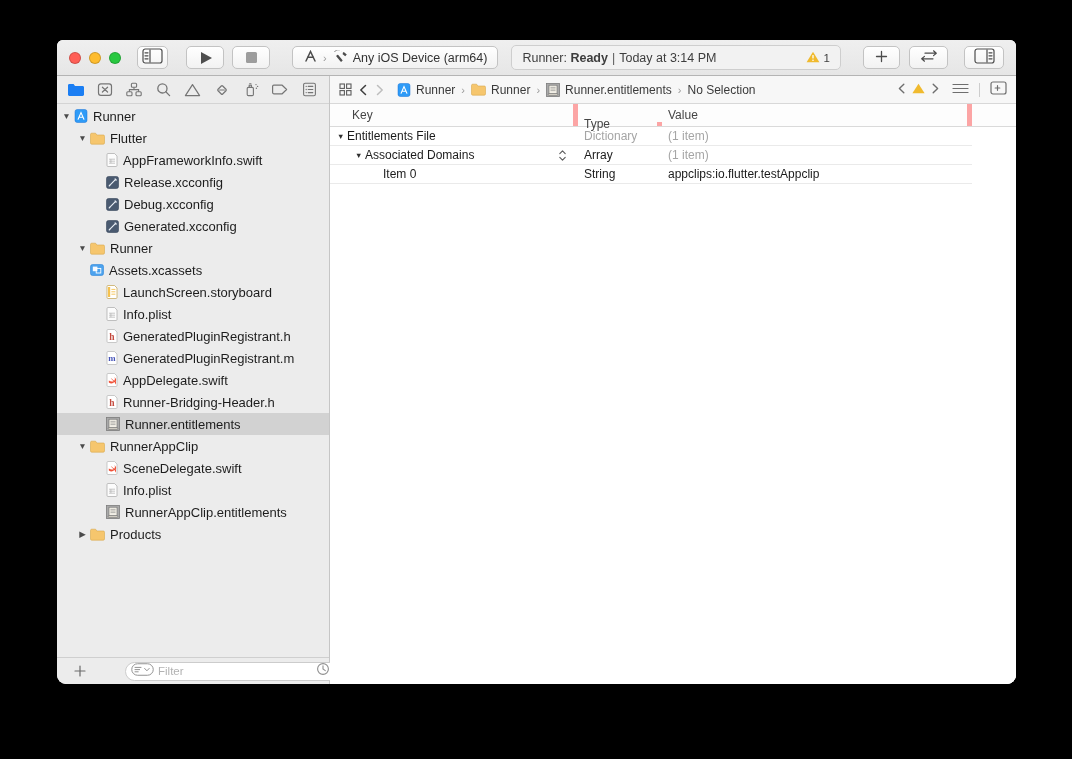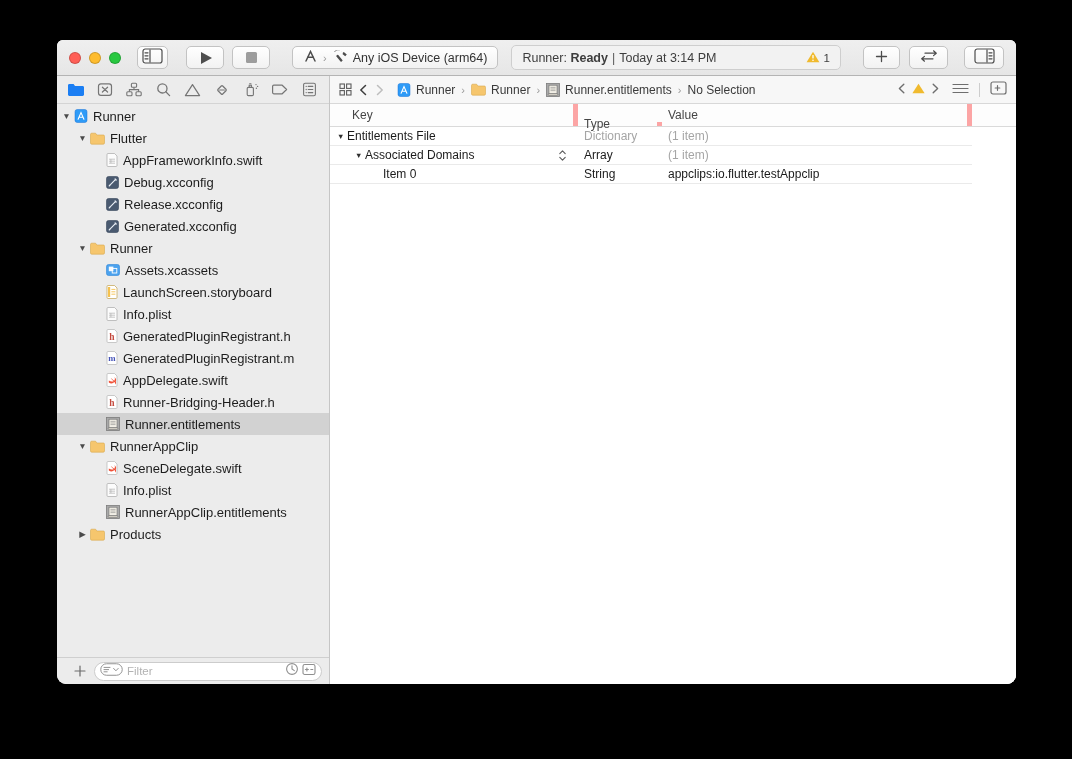--- a/index.html
+++ b/index.html
@@ -42,21 +42,21 @@
     align-items:center; justify-content:space-between; padding:0 9px 0 8px; }
   .nav-ic { width:22px; height:20px; display:flex; align-items:center; justify-content:center; }
 
   .tree { flex:1; overflow:hidden; padding-top:1px; }
   .tree-row { height:22px; display:flex; align-items:center; font-size:13px; color:#1d1d1d; white-space:nowrap; }
   .tree-row.selected { background:#d2d2d2; }
   .tw-arrow { width:11px; flex:none; text-align:center; font-size:8.5px; color:#4a4a4a; }
   .tw-icon { flex:none; margin:0 4px 0 2px; display:flex; align-items:center; }
   .tw-label { margin-left:1px; }
 
-  .filterbar { height:27px; flex:none; border-top:1px solid #cfcfcf; display:flex; align-items:center; padding:0 17px; }
+  .filterbar { height:27px; flex:none; border-top:1px solid #cfcfcf; display:flex; align-items:center; padding:0 17px;gap:31px; }
   .fb-plus { width:16px; height:16px; display:flex; align-items:center; justify-content:center; margin-right:8px; }
   .filter-field { flex:1; height:19px; background:#fff; border:1px solid #cccccc; border-radius:10px;
     display:flex; align-items:center; padding:0 5px; gap:4px; }
   .filter-field input { border:none; outline:none; flex:1; min-width:0; font-size:11.5px; color:#444;
     background:transparent; font-family:"Liberation Sans", sans-serif; }
   .filter-field input::placeholder { color:#b2b2b2; }
   .ff-right { display:flex; align-items:center; gap:3px; }
 
   
   .editor { flex:1; display:flex; flex-direction:column; background:#fff; min-width:0; }
@@ -262,34 +262,34 @@
             <span class="tw-arrow"></span>
             <span class="tw-icon">
               <span class="icn">
                 <svg width="13" height="13" viewBox="0 0 13 13">
                   <rect x="0.5" y="0.5" width="12" height="12" rx="2" fill="#4A5A70" stroke="#35445a" stroke-width="0.6"></rect>
                   <path d="M3.2 9.8 L9.6 3.4 M9.1 2.9 l1.1 1.1" stroke="#E8EDF4" stroke-width="1.2" stroke-linecap="round"></path>
                   <path d="M2.9 10.3 l1.7-.4 -1.3-1.3z" fill="#E8EDF4"></path>
                 </svg>
               </span>
             </span>
-            <span class="tw-label">Debug.xcconfig</span>
+            <span class="tw-label">Release.xcconfig</span>
           </div>
           <div class="tree-row" style="padding-left: 36px;">
             <span class="tw-arrow"></span>
             <span class="tw-icon">
               <span class="icn">
                 <svg width="13" height="13" viewBox="0 0 13 13">
                   <rect x="0.5" y="0.5" width="12" height="12" rx="2" fill="#4A5A70" stroke="#35445a" stroke-width="0.6"></rect>
                   <path d="M3.2 9.8 L9.6 3.4 M9.1 2.9 l1.1 1.1" stroke="#E8EDF4" stroke-width="1.2" stroke-linecap="round"></path>
                   <path d="M2.9 10.3 l1.7-.4 -1.3-1.3z" fill="#E8EDF4"></path>
                 </svg>
               </span>
             </span>
-            <span class="tw-label">Release.xcconfig</span>
+            <span class="tw-label">Debug.xcconfig</span>
           </div>
           <div class="tree-row" style="padding-left: 36px;">
             <span class="tw-arrow"></span>
             <span class="tw-icon">
               <span class="icn">
                 <svg width="13" height="13" viewBox="0 0 13 13">
                   <rect x="0.5" y="0.5" width="12" height="12" rx="2" fill="#4A5A70" stroke="#35445a" stroke-width="0.6"></rect>
                   <path d="M3.2 9.8 L9.6 3.4 M9.1 2.9 l1.1 1.1" stroke="#E8EDF4" stroke-width="1.2" stroke-linecap="round"></path>
                   <path d="M2.9 10.3 l1.7-.4 -1.3-1.3z" fill="#E8EDF4"></path>
                 </svg>
@@ -301,21 +301,21 @@
             <span class="tw-arrow">▼</span>
             <span class="tw-icon">
               <span class="icn">
                 <svg width="15" height="13" viewBox="0 0 15 13">
                   <path d="M0.5 2.4 C0.5 1.7 1 1.2 1.7 1.2 H5.6 L6.9 3 H13.3 c.7 0 1.2.5 1.2 1.2 V11 c0 .7-.5 1.2-1.2 1.2 H1.7 C1 12.2 .5 11.7 .5 11 Z" fill="#F6C66D" stroke="#D8A94E" stroke-width="0.6"></path>
                 </svg>
               </span>
             </span>
             <span class="tw-label">Runner</span>
           </div>
-          <div class="tree-row" style="padding-left: 36px;">
+          <div class="tree-row" style="padding-left: 20px;">
             <span class="tw-arrow"></span>
             <span class="tw-icon">
               <span class="icn">
                 <svg width="14" height="12" viewBox="0 0 14 12">
                   <rect x="0.5" y="0.5" width="13" height="11" rx="2" fill="#4BA2EE" stroke="#2f87d8" stroke-width="0.6"></rect>
                   <rect x="2.8" y="2.6" width="4.6" height="4.6" fill="#fff" opacity="0.95"></rect>
                   <rect x="6.2" y="4.4" width="4.6" height="4.6" fill="none" stroke="#fff" stroke-width="0.9"></rect>
                 </svg>
               </span>
             </span>

